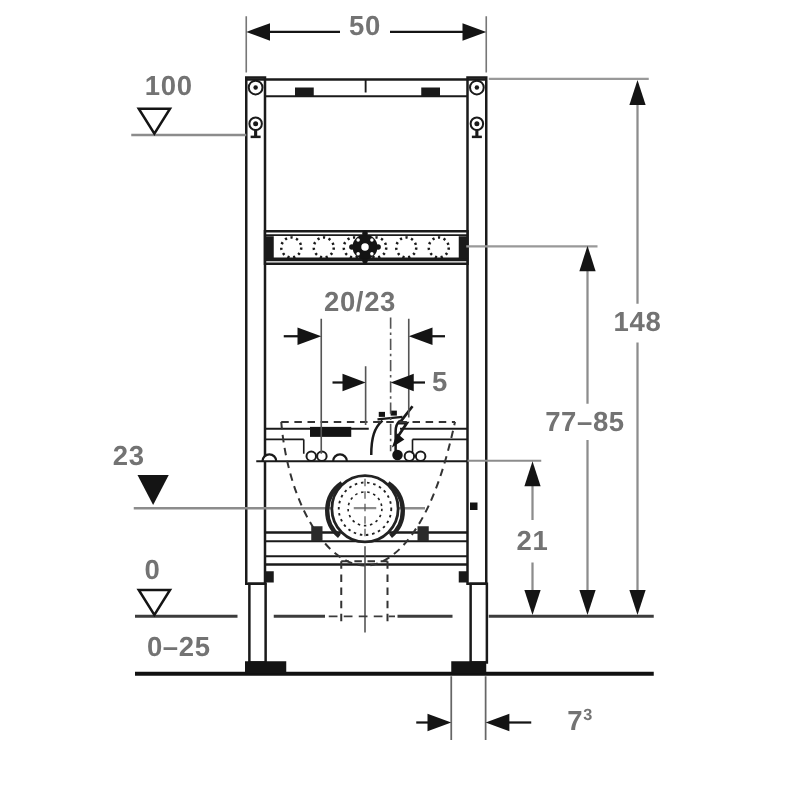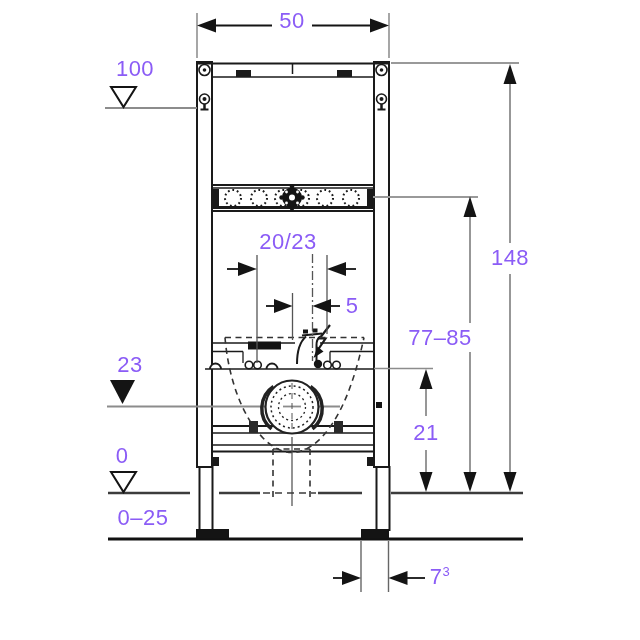--- a/index.html
+++ b/index.html
@@ -3,22 +3,22 @@
 <meta charset="utf-8">
 <style>
   html,body{margin:0;padding:0;background:#fff;}
   #stage{
     position:relative;width:640px;height:640px;background:#ffffff;
     font-family:"Liberation Sans", sans-serif;overflow:hidden;
   }
   #drawing-svg{position:absolute;left:0;top:0;}
   .label{
     position:absolute;transform:translate(-50%,-50%);
-    font-size:22px;color:#8b5cf6;letter-spacing:0.5px;
-    background:#ffffff;padding:0 2px;white-space:nowrap;line-height:1;
+    font-size:22px;color:#737373;letter-spacing:0.5px;
+    background:#ffffff;padding:0 2px;white-space:nowrap;line-height:1;font-weight:bold;
   }
   .label sup{font-size:13px;line-height:0;}
   svg line, svg path, svg rect, svg circle, svg polygon, svg polyline{vector-effect:non-scaling-stroke;}
 </style>
 </head>
 <body>
 
 <div id="stage">
 
 <svg id="drawing-svg" width="640" height="640" viewBox="0 0 640 640" fill="none">
@@ -225,22 +225,22 @@
     <line x1="333" y1="578" x2="343" y2="578" stroke="#141414" stroke-width="1.8"></line>
     <line x1="406" y1="578" x2="425" y2="578" stroke="#141414" stroke-width="1.8"></line>
     <polygon points="361,578 342,571 342,585" fill="#141414"></polygon>
     <polygon points="388.5,578 407.5,571 407.5,585" fill="#141414"></polygon>
   </g>
 </svg>
 
   <div class="label" style="left:292px;top:21px">50</div>
   <div class="label" style="left:135px;top:69px">100</div>
   <div class="label" style="left:510px;top:258px">148</div>
-  <div class="label" style="left:440px;top:338px">77–85</div>
+  <div class="label" style="left:468px;top:338px">77–85</div>
   <div class="label" style="left:288px;top:242px">20/23</div>
   <div class="label" style="left:352px;top:306px">5</div>
-  <div class="label" style="left:130px;top:365px">23</div>
+  <div class="label" style="left:103px;top:365px">23</div>
   <div class="label" style="left:426px;top:433px">21</div>
   <div class="label" style="left:122px;top:456px">0</div>
   <div class="label" style="left:143px;top:518px">0–25</div>
-  <div class="label" style="left:440px;top:577px"><span>7</span><sup>3</sup></div>
+  <div class="label" style="left:464px;top:577px"><span>7</span><sup>3</sup></div>
 
 </div>
 
 </body></html>

